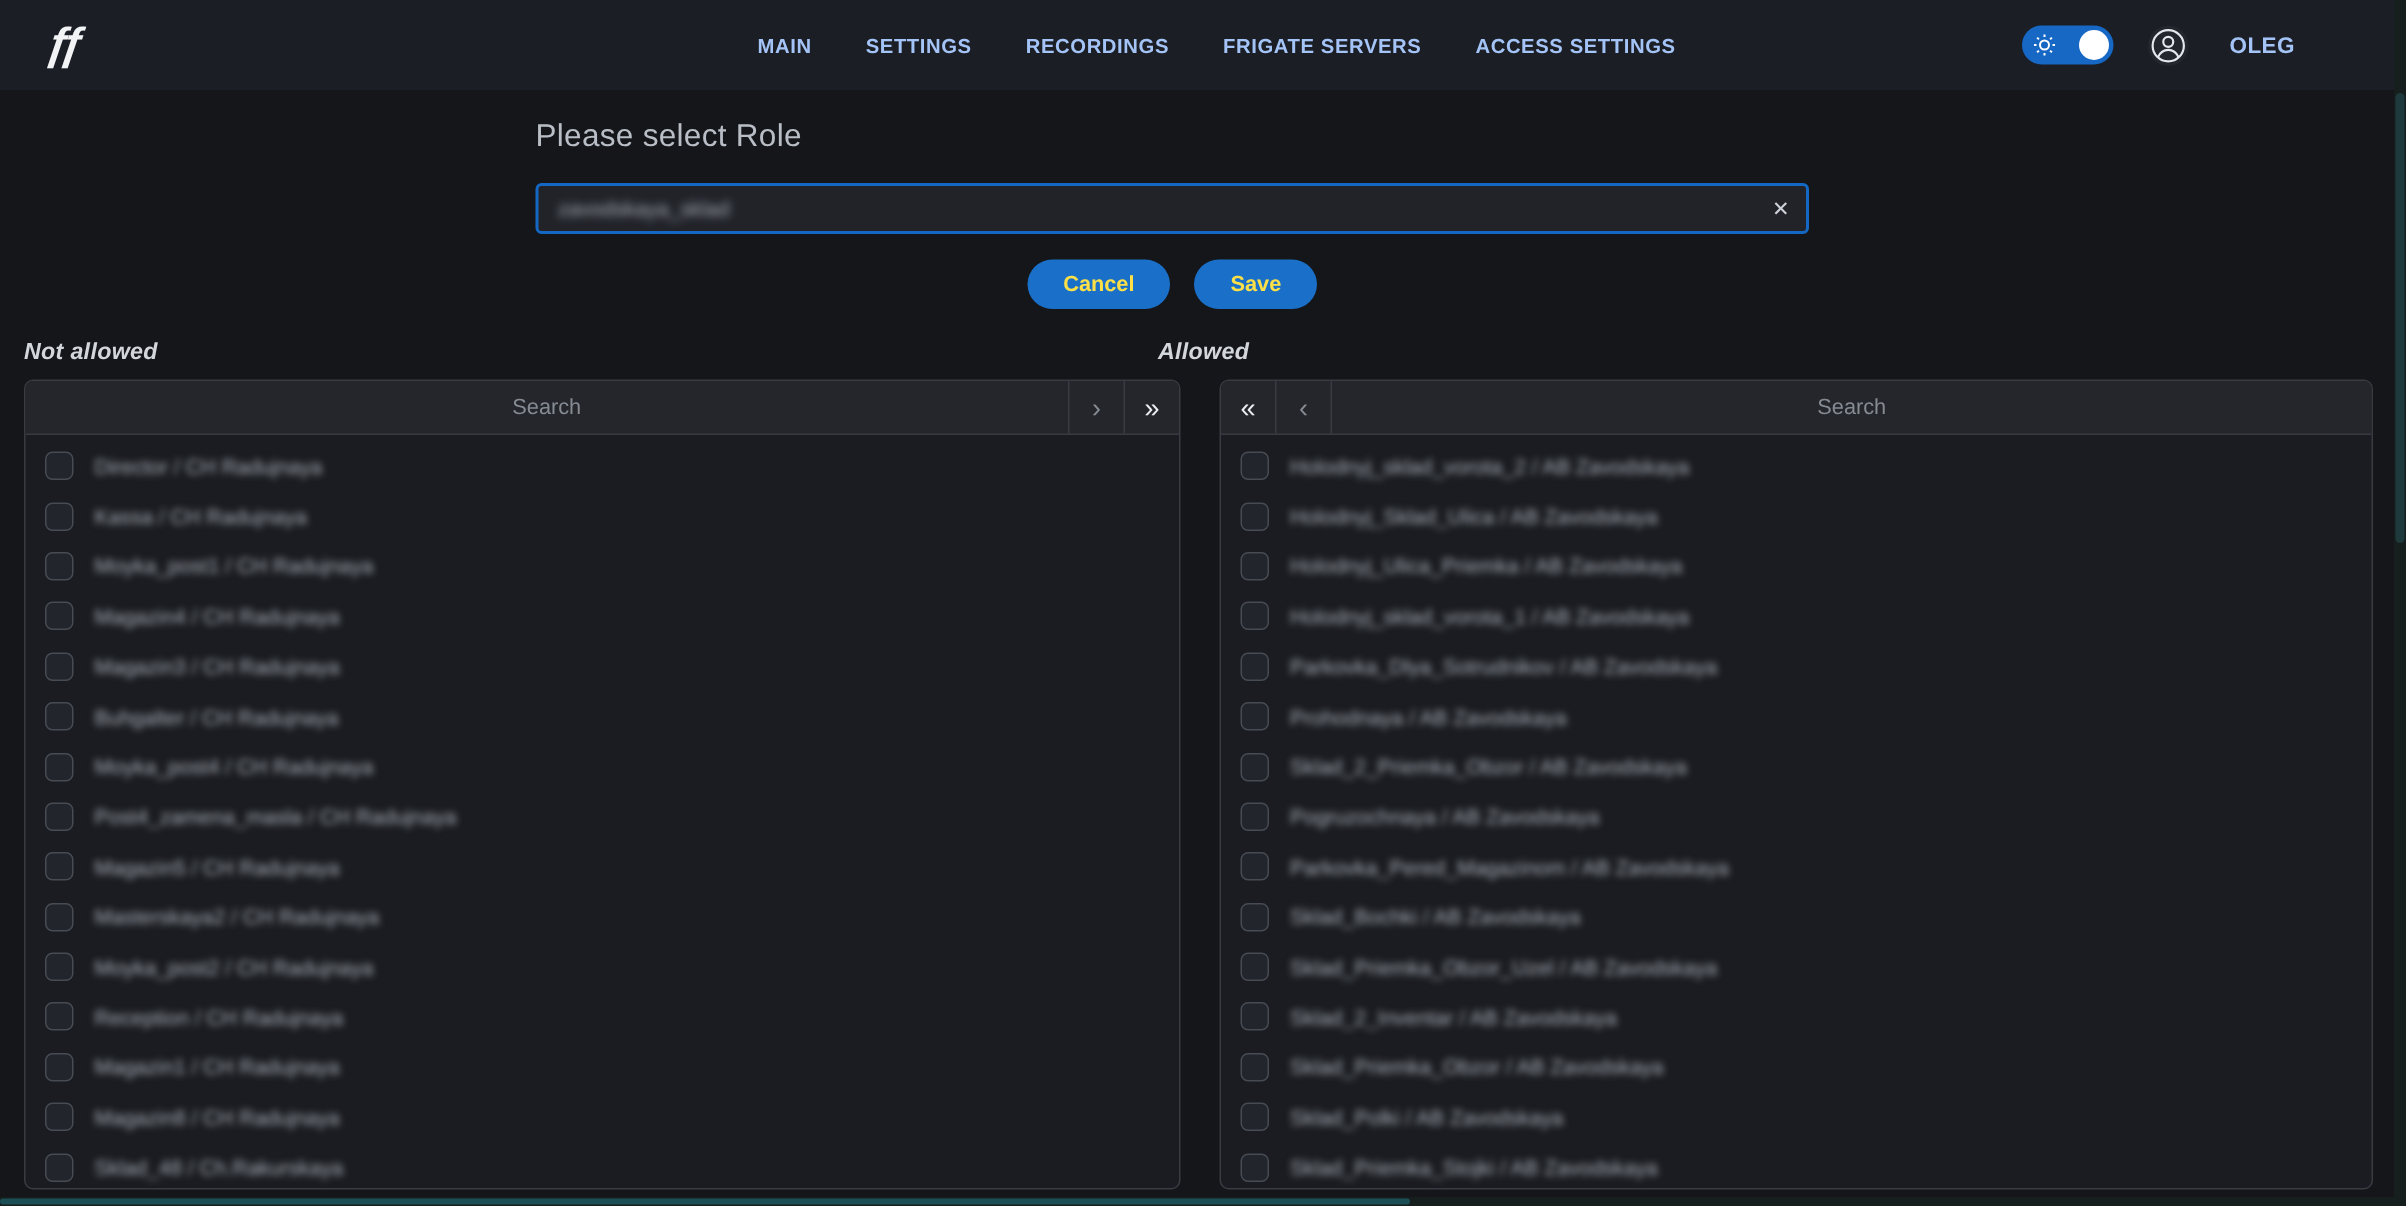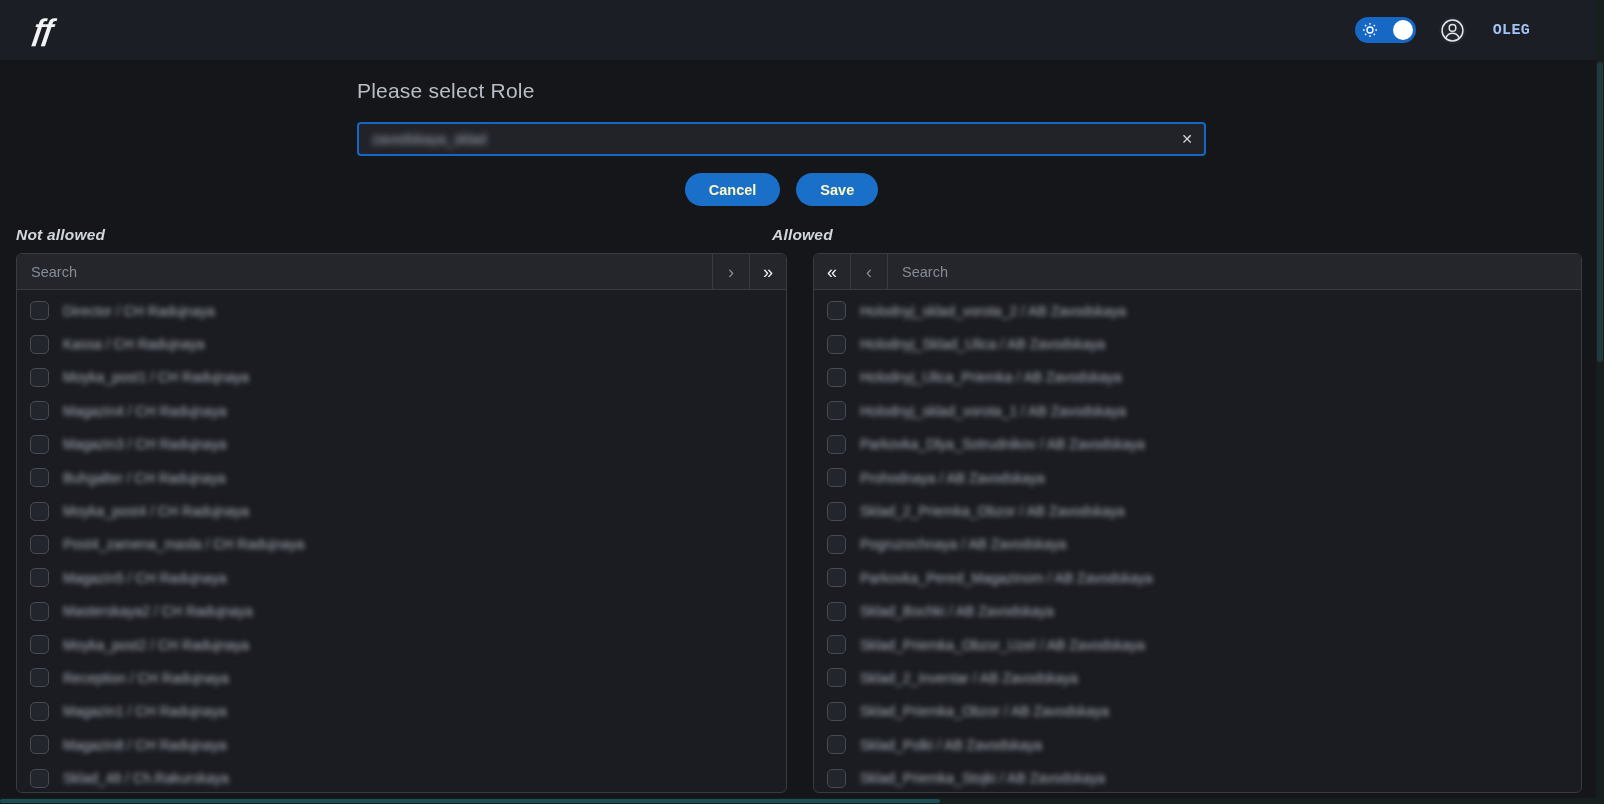--- a/index.html
+++ b/index.html
@@ -44,21 +44,21 @@
     position:absolute; right:3px; top:3px; width:20px; height:20px;
     border-radius:50%; background:#ffffff;
   }
   .avatar {
     margin-left:23px; width:27px; height:27px; border-radius:50%;
     background:#23262c; display:flex; align-items:center; justify-content:center;
     cursor:pointer;
   }
   .username {
     margin-left:27px; color:#a4c4f7; font-size:15px; font-weight:bold;
-    letter-spacing:0.3px; cursor:pointer;font-family:Liberation Mono, monospace;
+    letter-spacing:0.3px; cursor:pointer;
   }
 
   
   .page-title {
     position:absolute; left:357px; top:79px; width:849px;
     text-align:left; color:#b9bec6; font-size:21px; font-weight:400;
     letter-spacing:0.2px;
   }
   .role-input {
     position:absolute; left:357px; top:122px; width:849px; height:34px;
@@ -72,21 +72,21 @@
   .role-input .clear {
     position:absolute; right:11px; top:50%; transform:translateY(-50%);
     color:#ced2d8; font-size:14px; cursor:pointer; line-height:1;
   }
   .form-buttons {
     position:absolute; left:357px; top:173px; width:849px; height:33px;
     display:flex; justify-content:center; gap:16px;
   }
   .btn {
     height:33px; border:none; border-radius:17px; background:#1a70c8;
-    color:#fef9c3; font-family:"Liberation Sans",sans-serif;
+    color:#fde047; font-family:"Liberation Sans",sans-serif;
     font-size:14.5px; font-weight:bold; cursor:pointer; padding:0 24px;
   }
 
   
   .panel-title {
     position:absolute; top:226px; color:#d3d7dc; font-size:15.5px;
     font-weight:bold; letter-spacing:0.2px;font-style:italic;
   }
   .panel-title.left { left:16px; }
   .panel-title.right { left:772px; }
@@ -97,21 +97,21 @@
   }
   .panel.left  { left:16px;  width:771px; }
   .panel.right { left:813px; width:769px; }
   .panel-toolbar {
     height:36px; background:#24262c; border-bottom:1px solid #383b42;
     display:flex; align-items:stretch;
   }
   .toolbar-search {
     flex:1; background:transparent; border:none; outline:none;
     color:#c4c8ce; font-family:"Liberation Sans",sans-serif;
-    font-size:14.5px; padding:0 14px;
+    font-size:14.5px; padding:0 14px;text-align:center;
   }
   .toolbar-search::placeholder { color:#868b93; opacity:1; }
   .toolbar-btn {
     width:37px; display:flex; align-items:center; justify-content:center;
     font-size:18px; cursor:pointer; user-select:none; line-height:1;
   }
   .panel.left  .toolbar-btn { border-left:1px solid #383b42; }
   .panel.right .toolbar-btn { border-right:1px solid #383b42; }
   .toolbar-btn.dim    { color:#868b93; }
   .toolbar-btn.bright { color:#eceef1; }
@@ -148,20 +148,32 @@
   }
 
   svg { display:block; }
 </style>
 </head>
 <body>
 
 <header class="navbar">
   <div class="logo">ƒƒ</div>
 
+  <nav class="nav-links">
+
+      <span class="nav-link">MAIN</span>
+
+      <span class="nav-link">SETTINGS</span>
+
+      <span class="nav-link">RECORDINGS</span>
+
+      <span class="nav-link">FRIGATE SERVERS</span>
+
+      <span class="nav-link">ACCESS SETTINGS</span>
+    </nav>
 
   <div class="nav-right">
     <div class="theme-toggle">
       <span class="sun">
         <svg width="16" height="16" viewBox="0 0 24 24" fill="none" stroke="#ffffff" stroke-width="2">
           <circle cx="12" cy="12" r="4.5"></circle>
           <line x1="12" y1="1.5" x2="12" y2="4"></line>
           <line x1="12" y1="20" x2="12" y2="22.5"></line>
           <line x1="1.5" y1="12" x2="4" y2="12"></line>
           <line x1="20" y1="12" x2="22.5" y2="12"></line>

